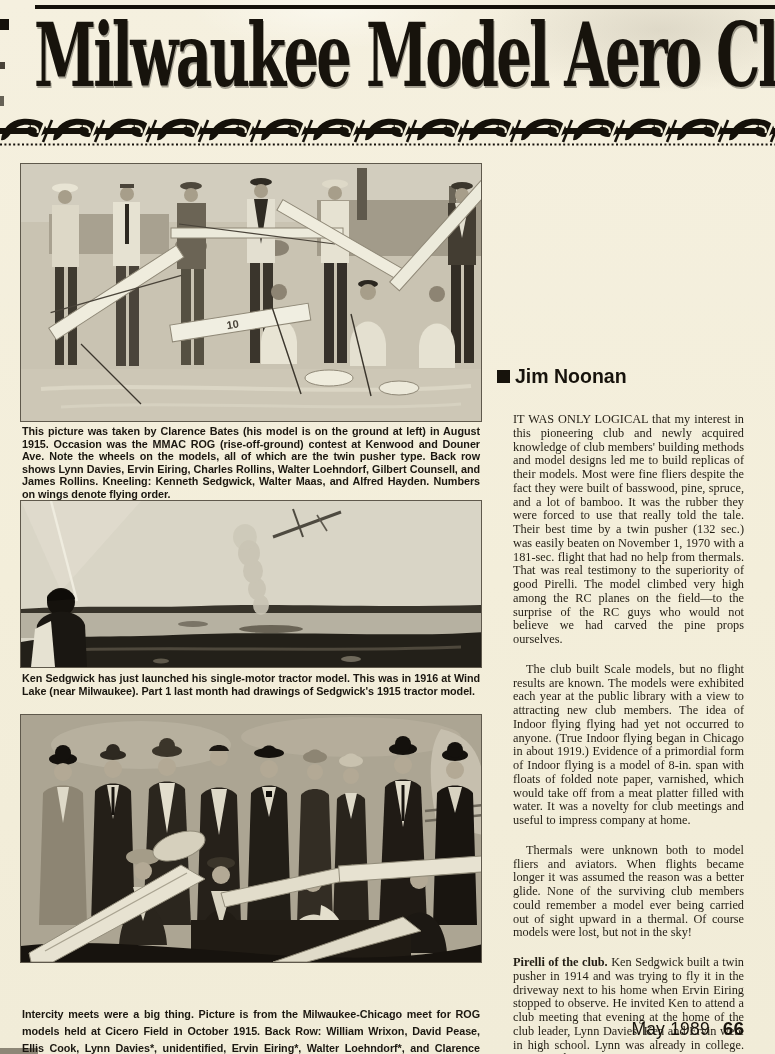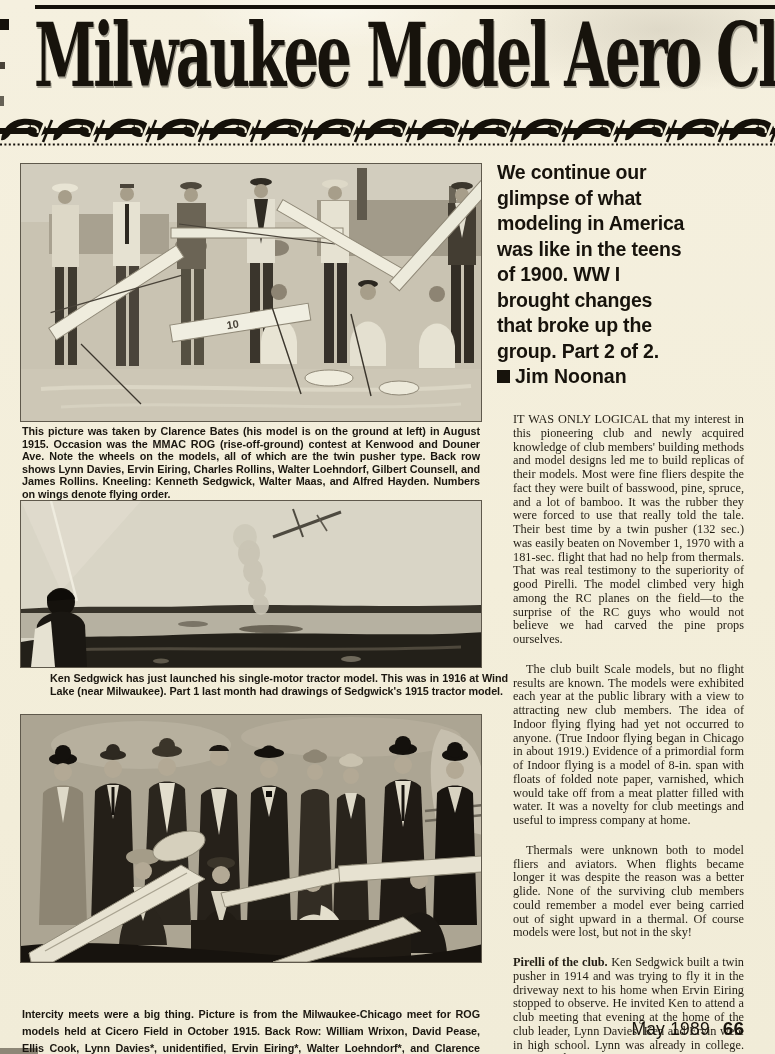--- a/index.html
+++ b/index.html
@@ -32,21 +32,21 @@
   .photo svg{display:block;}
   #photo1{top:163px; height:259px;}
   #photo2{top:500px; height:168px;}
   #photo3{top:714px; height:249px;}
   .caption{
     position:absolute; left:22px; width:458px;
     font-weight:bold; font-size:10.8px; line-height:12.6px; letter-spacing:-.05px;
     text-align:justify; color:#1b1710;
   }
   #caption1{top:425px;}
-  #caption2{top:672px;margin-left:28px;}
+  #caption2{top:672px;}
   #caption3{top:1006px; line-height:17px;}
 
   
   .deck{
     position:absolute; left:497px; top:160px; width:266px;
     font-weight:bold; font-size:19.5px; line-height:25.5px; letter-spacing:-.2px;
     white-space:pre-line; color:#17130c;
   }
   .byline{position:absolute; left:497px; top:365px; width:266px; font-weight:bold; font-size:19.5px; color:#17130c;}
   .byline .sq{display:inline-block; width:13px; height:13px; background:#17130c; margin-right:5px;}
@@ -355,36 +355,28 @@
         <line x1="24" y1="236" x2="166" y2="158" stroke="#a9a391" stroke-width="1.4"></line>
         <ellipse cx="158" cy="131" rx="27" ry="13" fill="#d6d0bd" stroke="#938d7b" stroke-width="1" transform="rotate(-18 158 131)"></ellipse>
         <polygon points="200,178 332,150 336,163 204,192" fill="#e2ddcb" stroke="#938d7b" stroke-width="1"></polygon>
         <rect x="318" y="146" width="144" height="16" fill="#e7e2d1" stroke="#938d7b" stroke-width="1" transform="rotate(-4 390 154)"></rect>
         <polygon points="252,247 382,202 400,216 286,247" fill="#e0dbc9" stroke="#8f8977" stroke-width="1"></polygon>
       </g>
     </svg>
   </div>
   <div class="caption" id="caption3">Intercity meets were a big thing. Picture is from the Milwaukee-Chicago meet for ROG models held at Cicero Field in October 1915. Back Row: William Wrixon, David Pease, Ellis Cook, Lynn Davies*, unidentified, Ervin Eiring*, Walter Loehndorf*, and Clarence Bates*. Front Row: Ken Sedgwick*, unidentified, Ray Maas*, and Joe Lucas. Asterisks identify the MMAC members.</div>
 
-  <div class="deck">We continue our
-glimpse of what
-modeling in America
-was like in the teens
-of 1900. WW I
-brought changes
-that broke up the
-group. Part 2 of 2.</div>
   <div class="byline">
     <span class="sq"></span><span>Jim Noonan</span>
   </div>
 
   <div class="bodycopy">
     <p>IT WAS ONLY LOGICAL that my interest in this pioneering club and newly acquired knowledge of club members' building methods and model designs led me to build replicas of their models. Most were fine fliers despite the fact they were built of basswood, pine, spruce, and a lot of bamboo. It was the rubber they were forced to use that really told the tale. Their best time by a twin pusher (132 sec.) was easily beaten on November 1, 1970 with a 181-sec. flight that had no help from thermals. That was real testimony to the superiority of good Pirelli. The model climbed very high among the RC planes on the field—to the surprise of the RC guys who would not believe we had carved the pine props ourselves.</p>
     <p class="ind">The club built Scale models, but no flight results are known. The models were exhibited each year at the public library with a view to attracting new club members. The idea of Indoor flying flying had yet not occurred to anyone. (True Indoor flying began in Chicago in about 1919.) Evidence of a primordial form of Indoor flying is a model of 8-in. span with floats of folded note paper, varnished, which would take off from a meat platter filled with water. It was a novelty for club meetings and useful to impress company at home.</p>
-    <p class="ind">Thermals were unknown both to model fliers and aviators. When flights became longer it was despite the reason was a better glide. None of the surviving club members could remember a model ever being carried out of sight upward in a thermal. Of course models were lost, but not in the sky!</p>
+    <p class="ind">Thermals were unknown both to model fliers and aviators. When flights became longer it was assumed the reason was a better glide. None of the surviving club members could remember a model ever being carried out of sight upward in a thermal. Of course models were lost, but not in the sky!</p>
     <p class="sect"><span class="lead">Pirelli of the club.</span><span> Ken Sedgwick built a twin pusher in 1914 and was trying to fly it in the driveway next to his home when Ervin Eiring stopped to observe. He invited Ken to attend a club meeting that evening at the home of the club leader, Lynn Davies. Ken and Ervin were in high school. Lynn was already in college. Ken was shown</span></p>
   </div>
 
   <div class="folio">
     <span class="issue">May 1989</span><span class="pnum">66</span>
   </div>
 
 </div>
 
 </body></html>

